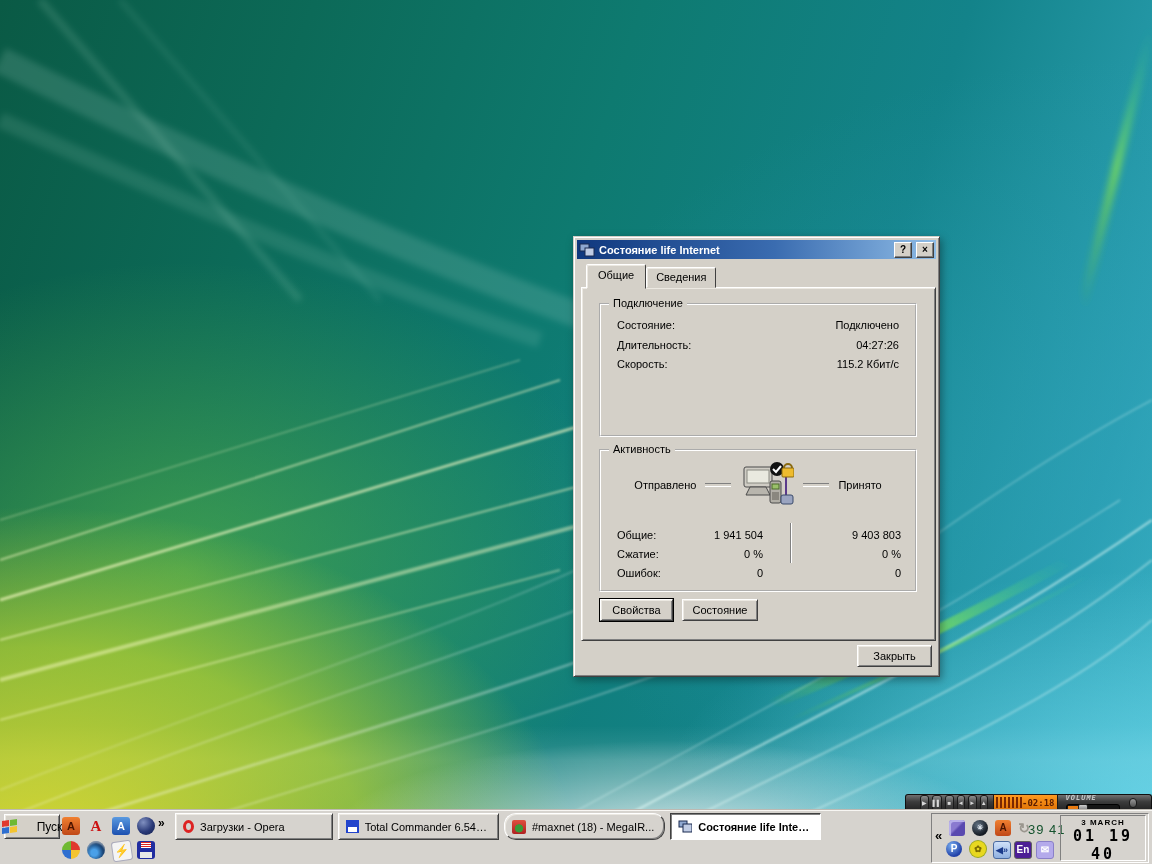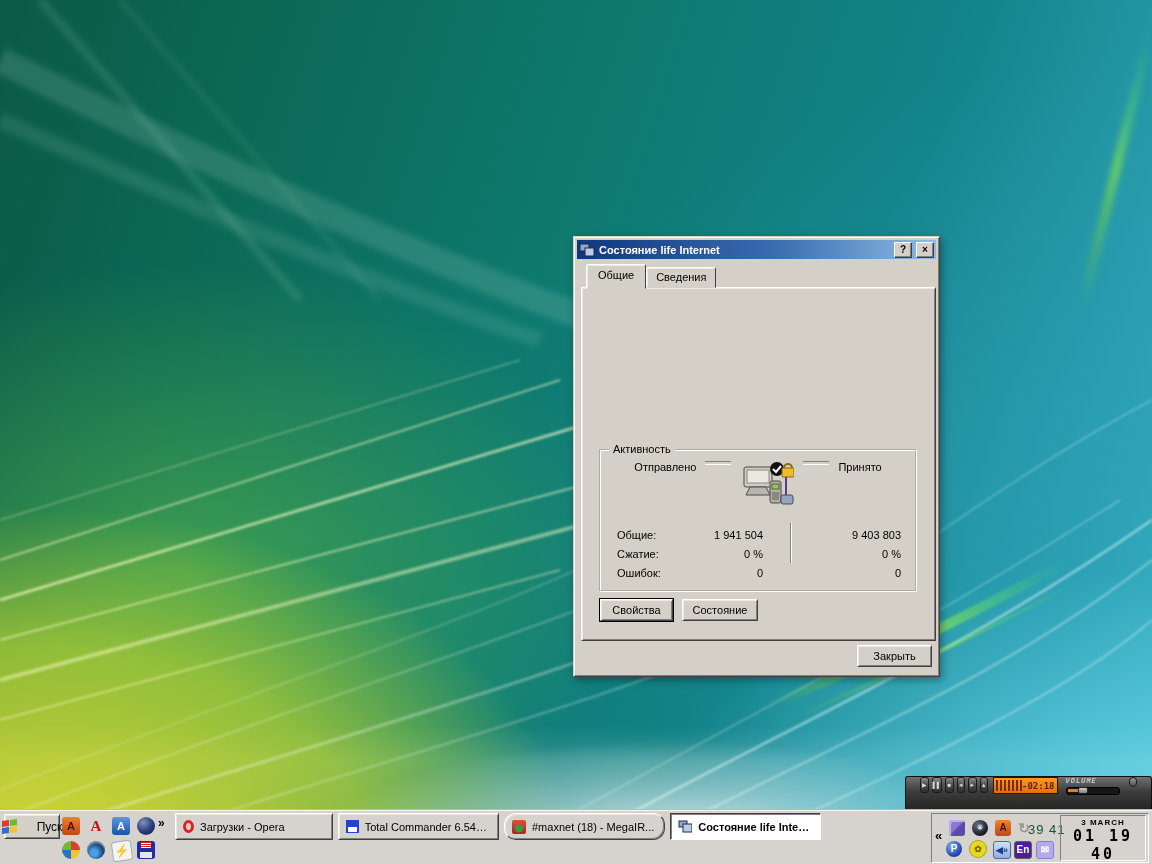--- a/index.html
+++ b/index.html
@@ -34,36 +34,36 @@
     box-shadow:inset 1px 1px 0 #ece9e2;border-radius:2px 2px 0 0;padding:3px 9px 3px;height:13px;}
   .tab.active{padding:4px 11px 5px;height:14px;margin-bottom:-1px;position:relative;z-index:4;}
   .tabpage{position:absolute;left:7px;top:50px;width:353px;height:352px;background:#d4d0c8;
     border:1px solid;border-color:#ffffff #404040 #404040 #ffffff;
     box-shadow:inset 1px 1px 0 #ece9e2, inset -1px -1px 0 #808080;}
   .group{position:absolute;border:2px groove #ffffff;}
   .group .legend{position:absolute;top:-8px;left:8px;background:#d4d0c8;padding:0 4px;}
   .g1{left:17px;top:15px;width:314px;height:130px;}
   .g2{left:17px;top:161px;width:314px;height:139px;}
   .inforow{position:absolute;left:16px;right:16px;display:flex;justify-content:space-between;}
-  .act-header{position:absolute;left:0;right:0;top:10px;display:flex;align-items:flex-start;justify-content:center;gap:9px;}
+  .act-header{position:absolute;left:0;right:0;top:10px;display:flex;align-items:center;justify-content:center;gap:9px;}
   .h-dash{width:26px;height:2px;border-top:1px solid #808080;border-bottom:1px solid #ffffff;}
   .stats{position:absolute;left:16px;right:14px;top:74px;display:grid;
     grid-template-columns:86px 60px 1fr;grid-auto-rows:19px;align-items:center;}
   .stat-num{text-align:right;}
   .stat-divider{position:absolute;left:189px;top:72px;width:0;height:40px;
     border-left:1px solid #808080;border-right:1px solid #ffffff;}
   .btn{background:#d4d0c8;border:1px solid;border-color:#ffffff #404040 #404040 #ffffff;
     box-shadow:inset 1px 1px 0 #ece9e2, inset -1px -1px 0 #808080;
     display:grid;place-items:center;font-size:11px;font-family:"Liberation Sans",sans-serif;cursor:default;}
   .btn.default{box-shadow:0 0 0 1px #000, inset 1px 1px 0 #ece9e2, inset -1px -1px 0 #808080;}
 
   
-  .mediabar{position:absolute;right:0;bottom:54px;width:247px;height:34px;box-sizing:border-box;
+  .mediabar{position:absolute;right:0;bottom:54px;width:247px;height:16px;box-sizing:border-box;
     background:linear-gradient(#707070,#3c3c3c 45%,#242424);border:1px solid #101010;border-bottom:none;
-    border-radius:3px 3px 0 0;display:flex;gap:3px;padding:0 14px;}
+    border-radius:3px 3px 0 0;display:flex;align-items:center;gap:3px;padding:0 14px;}
   .mbtn{width:15px;height:14px;border-radius:3px;background:linear-gradient(#8e8e8e,#4a4a4a 50%,#303030);
     border:1px solid #1a1a1a;color:#d8d8d8;font-size:6px;display:grid;place-items:center;line-height:1;}
   .lcd{width:64px;height:15px;background:linear-gradient(#ff9a20,#e07205);border:1px solid #1a1a1a;
     display:flex;align-items:center;margin-left:2px;}
   .lcd-bars{width:26px;height:11px;margin-left:2px;
     background:repeating-linear-gradient(90deg,#7a2800 0 2px,rgba(0,0,0,0) 2px 4px);}
   .lcd-time{flex:1;text-align:right;padding-right:2px;font-family:"DejaVu Sans Mono",monospace;
     font-weight:bold;font-size:9px;color:#571b00;}
   .vol-group{display:flex;flex-direction:column;gap:2px;margin-left:5px;font-style:italic;}
   .vol-label{font-family:"DejaVu Sans Mono",monospace;font-weight:bold;font-size:7px;color:#c8c8c8;letter-spacing:1px;}
@@ -202,20 +202,35 @@
       <div class="tab active">
         <span>Общие</span>
       </div>
       <div class="tab">
         <span>Сведения</span>
       </div>
     </div>
 
     <div class="tabpage">
 
+      <div class="group g1">
+        <span class="legend">Подключение</span>
+        <div class="inforow" style="top:14px;">
+          <span>Состояние:</span>
+          <span>Подключено</span>
+        </div>
+        <div class="inforow" style="top:34px;">
+          <span>Длительность:</span>
+          <span>04:27:26</span>
+        </div>
+        <div class="inforow" style="top:53px;">
+          <span>Скорость:</span>
+          <span>115.2 Кбит/с</span>
+        </div>
+      </div>
 
       <div class="group g2">
         <span class="legend">Активность</span>
 
         <div class="act-header">
           <span>Отправлено</span>
           <span class="h-dash"></span>
           <svg width="54" height="48">
             <rect x="4" y="6" width="28" height="20" rx="2" fill="#cfccc4" stroke="#4a4a4a"></rect>
             <rect x="7" y="9" width="22" height="13" fill="#e9e9df" stroke="#8a8a82"></rect>

